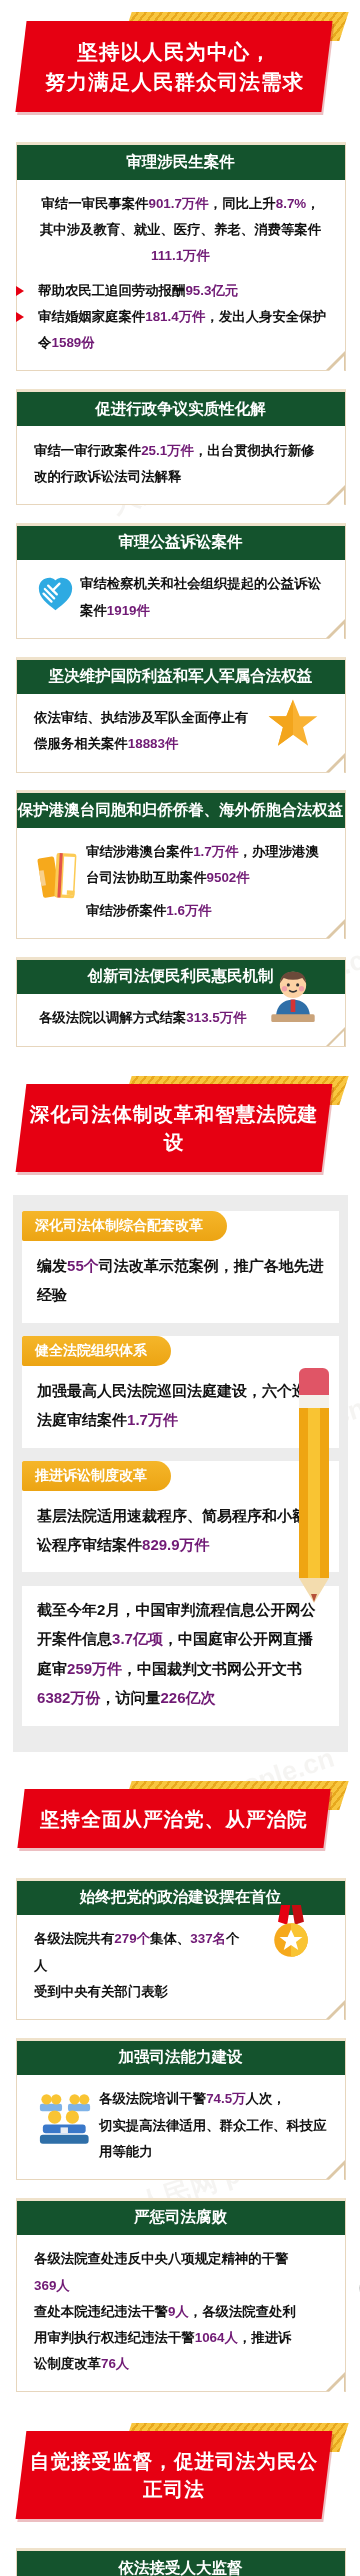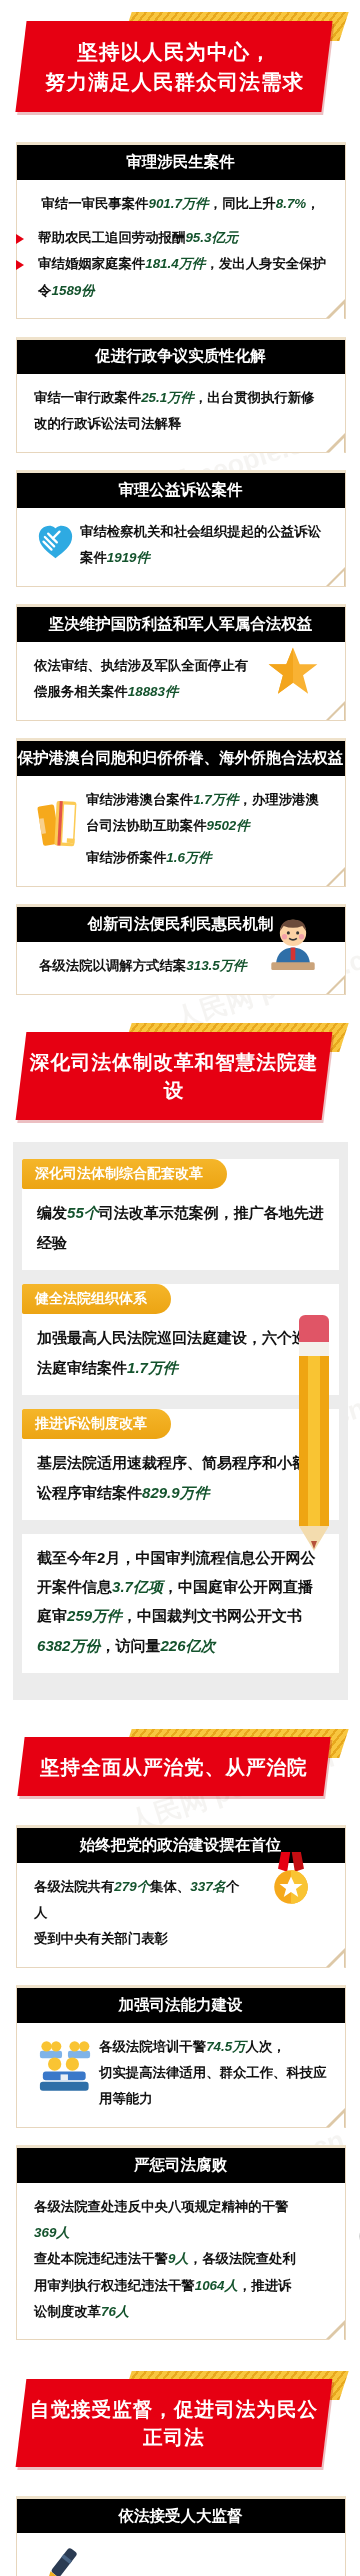--- a/index.html
+++ b/index.html
@@ -1,31 +1,31 @@
 <!DOCTYPE html>
 <html style="font-size:8.2px"><head>
 <meta charset="utf-8">
 <style>
   html,body{margin:0;padding:0;background:#fff;}
   body{width:361px;font-family:"Liberation Sans","DejaVu Sans",sans-serif;color:#111;-webkit-font-smoothing:antialiased;}
   .page{position:relative;width:361px;overflow:hidden;background:#fff;}
-  .rn{color:#14532d;font-style:italic;}
+  .rn{color:#701a75;}
   
   .wm{position:absolute;color:#8a7b68;opacity:.08;font-size:27px;font-weight:700;transform:rotate(-18deg);white-space:nowrap;pointer-events:none;z-index:0;}
   
   .bigbanner{position:relative;margin:13.4px 20.6px 0;z-index:1;}
   .bb-stripes{position:absolute;top:-8.2px;left:106px;right:-3.1px;height:29px;transform:skewX(-18deg);
     background:repeating-linear-gradient(115deg,#f8c63f 0 4.6px,#e7a81e 4.6px 7.2px);}
   .bb-red{position:relative;margin-right:13.4px;background:#e60012;transform:skewX(-7deg);
     display:flex;align-items:center;justify-content:center;padding:15.5px 5.2px;box-shadow:2.1px 3.1px 0 rgba(180,0,10,.25);}
   .bb-red .t{transform:skewX(7deg);color:#fff;font-weight:700;font-size:20.6px;line-height:1.45;text-align:center;letter-spacing:1px;}
   .bb-one .t{font-size:19.6px;}
   
   .card{position:relative;margin:17.5px 15.5px 0;background:#fff;border:0.5px solid #e7d6bd;border-top:3.6px solid #efe2cb;z-index:1;}
-  .card-header{background:#000000;color:#fff;text-align:center;font-size:15.5px;font-weight:700;padding:6.7px 0;}
+  .card-header{background:#14532d;color:#fff;text-align:center;font-size:15.5px;font-weight:700;padding:6.7px 0;}
   .card-body{padding:11.3px 17.5px 14.4px;font-size:13.4px;font-weight:700;line-height:1.95;}
   .center{text-align:center;}
   .fold{position:absolute;right:0;bottom:0;width:0;height:0;border-bottom:19.6px solid #ddc8a7;border-left:19.6px solid transparent;}
   .fold:before{content:"";position:absolute;left:-15.5px;bottom:-19.6px;width:0;height:0;border-bottom:15.5px solid #fff;border-left:15.5px solid transparent;}
   .tri{position:relative;padding-left:4.1px;}
   .tri:before{content:"";position:absolute;left:-18.5px;top:8.2px;width:0;height:0;
     border-left:8.2px solid #e60012;border-top:5.7px solid transparent;border-bottom:5.7px solid transparent;}
   .iconrow{display:flex;align-items:center;gap:3px;}
   .abs-ico{position:absolute;z-index:3;}
   
@@ -60,20 +60,21 @@
         <div>坚持以人民为中心，</div>
         <div>努力满足人民群众司法需求</div>
       </div>
     </div>
   </div>
 
   <div class="card" style="margin-top:31px;">
     <div class="card-header">审理涉民生案件</div>
     <div class="card-body">
       <div class="center"><span>审结一审民事案件</span><span class="rn">901.7万件</span><span>，同比上升</span><span class="rn">8.7%</span><span>，</span></div>
+      <div class="center"><span>其中涉及教育、就业、医疗、养老、消费等案件</span><span class="rn">111.1万件</span></div>
       <div class="tri" style="margin-top:8.2px;"><span>帮助农民工追回劳动报酬</span><span class="rn">95.3亿元</span></div>
       <div class="tri"><span>审结婚姻家庭案件</span><span class="rn">181.4万件</span><span>，发出人身安全保护令</span><span class="rn">1589份</span></div>
     </div>
     <i class="fold"></i>
   </div>
 
   <div class="card">
     <div class="card-header">促进行政争议实质性化解</div>
     <div class="card-body">
       <div><span>审结一审行政案件</span><span class="rn">25.1万件</span><span>，出台贯彻执行新修改的行政诉讼法司法解释</span></div>

